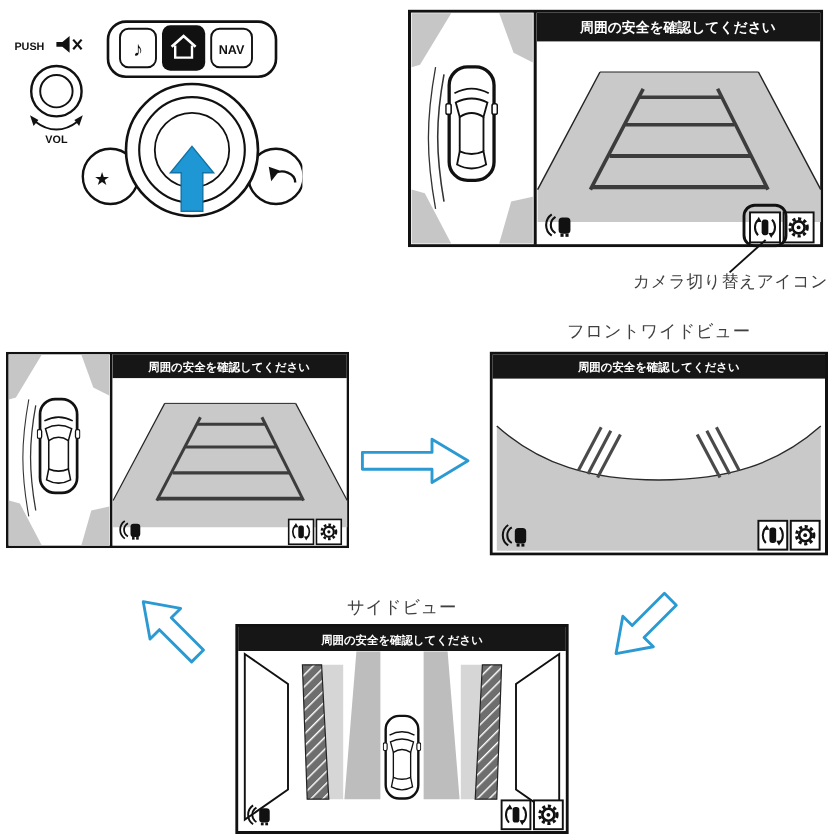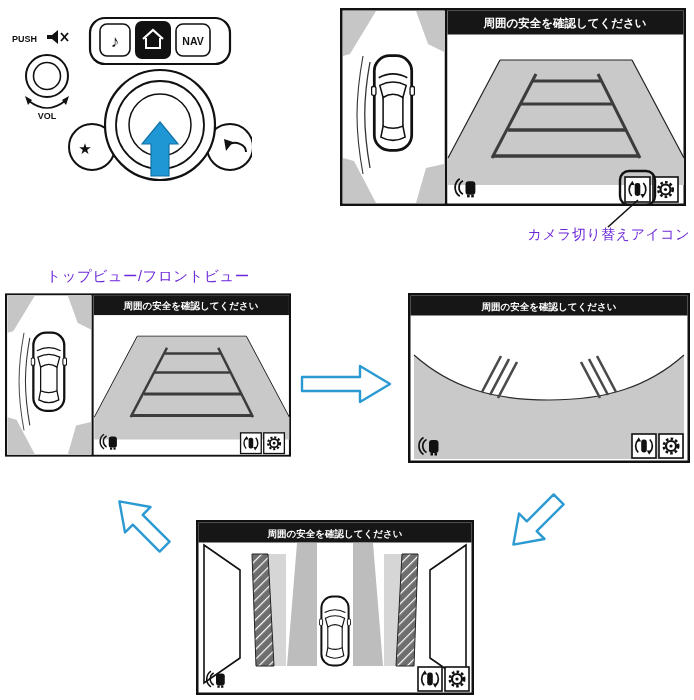--- a/index.html
+++ b/index.html
@@ -1,18 +1,18 @@
 <!DOCTYPE html>
 <html><head>
 <meta charset="utf-8">
 <style>
   html,body{margin:0;padding:0;background:#fff;}
   .canvas{
     position:relative;width:694px;height:700px;background:#fff;
-    font-family:"Liberation Sans",sans-serif;color:#6d28d9;overflow:hidden;
+    font-family:"Liberation Sans",sans-serif;color:#404040;overflow:hidden;
   }
   .abs{position:absolute;}
   .flow-label{font-size:14.5px;text-align:center;letter-spacing:.5px;}
   .callout-label{font-size:14px;text-align:right;letter-spacing:.5px;}
   svg text{font-family:"Liberation Sans",sans-serif;}
 </style>
 </head>
 <body>
 
 <div class="canvas">
@@ -147,25 +147,25 @@
   <svg class="abs" style="left:340px;top:8px" width="346" height="198" viewBox="0 0 346 198">
     <use href="#screen-topview"></use>
     <rect x="280" y="163" width="35" height="34" rx="9" fill="none" stroke="#111" stroke-width="2.4"></rect>
   </svg>
 
   <svg class="abs" style="left:596px;top:198px" width="50" height="32" viewBox="0 0 50 32">
     <line x1="42" y1="2" x2="12" y2="29" stroke="#111" stroke-width="1.6"></line>
   </svg>
   <div class="abs callout-label" style="left:500px;top:226px;width:190px">カメラ切り替えアイコン</div>
 
-  <div class="abs flow-label" style="left:5px;top:267px;width:286px">トップビュー/フロントビュー</div>
   <svg class="abs" style="left:5px;top:293px" width="286" height="164" viewBox="0 0 346 198">
     <use href="#screen-topview"></use>
   </svg>
 
+  <div class="abs flow-label" style="left:408px;top:267px;width:282px">フロントワイドビュー</div>
   <svg class="abs" style="left:408px;top:293px" width="282" height="170" viewBox="0 0 282 170">
     <rect x="1.25" y="1.25" width="279.5" height="167.5" fill="#fff" stroke="#111" stroke-width="2.5"></rect>
     <rect x="2.5" y="2.5" width="277" height="20" fill="#161616"></rect>
     <text x="141" y="16.5" text-anchor="middle" fill="#fff" font-size="9.5" font-weight="bold">周囲の安全を確認してください</text>
     <path d="M6,166 L6,62 C42,94 84,107 141,107 C198,107 240,94 276,62 L276,166 Z" fill="#c9c9c9"></path>
     <path d="M6,62 C42,94 84,107 141,107 C198,107 240,94 276,62" fill="none" stroke="#2a2a2a" stroke-width="1.2"></path>
     <g>
       <line x1="74" y1="99" x2="93" y2="63" stroke="#4a4a4a" stroke-width="2.6"></line>
       <line x1="82" y1="102" x2="101" y2="66" stroke="#4a4a4a" stroke-width="2.6"></line>
       <line x1="90" y1="105" x2="109" y2="69" stroke="#4a4a4a" stroke-width="2.6"></line>
@@ -179,20 +179,21 @@
     <g>
       <rect x="224" y="141" width="24" height="24" fill="#fff" stroke="#111" stroke-width="1.6"></rect>
       <use href="#ic-camera" x="224" y="141" width="24" height="24"></use>
     </g>
     <g>
       <rect x="251" y="141" width="24" height="24" fill="#fff" stroke="#111" stroke-width="1.6"></rect>
       <use href="#ic-gear" x="251" y="141" width="24" height="24"></use>
     </g>
   </svg>
 
+  <div class="abs flow-label" style="left:196px;top:497px;width:278px">サイドビュー</div>
   <svg class="abs" style="left:196px;top:520px" width="278" height="175" viewBox="0 0 278 175">
     <rect x="1.25" y="1.25" width="275.5" height="172.5" fill="#fff" stroke="#111" stroke-width="2.5"></rect>
     <rect x="2.5" y="2.5" width="273" height="20" fill="#161616"></rect>
     <text x="139" y="16.5" text-anchor="middle" fill="#fff" font-size="9.5" font-weight="bold">周囲の安全を確認してください</text>
 
     <g>
       <polygon points="72,34 90,34 90,146 78,146" fill="#d6d6d6"></polygon>
       <polygon points="56,34 72,34 78,146 60,146" fill="url(#hatch)" stroke="#222" stroke-width="1"></polygon>
       <polygon points="8,25 44,50 44,138 8,163" fill="#fff" stroke="#111" stroke-width="1.6"></polygon>
     </g>

